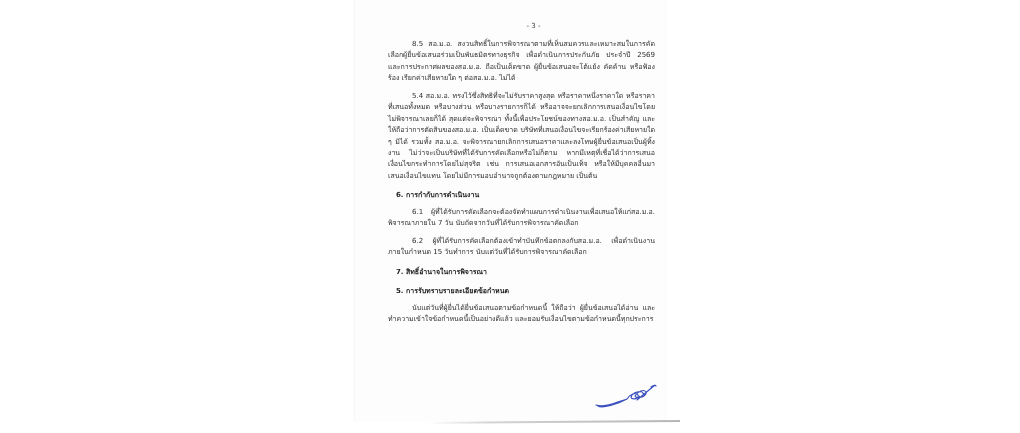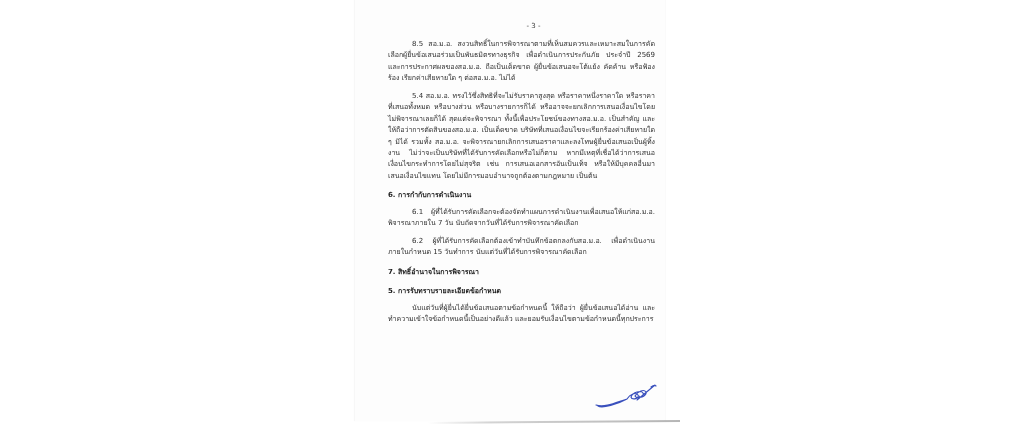--- a/index.html
+++ b/index.html
@@ -29,21 +29,21 @@
     text-align:center;
     text-indent:0;
     margin:0 0 12px 0;
     color:#3a3a3a;
   }
   .scan-content p {
     margin:0 0 6.5px 0;
     text-indent:24px;
   }
   .scan-content .sec-heading {
-    margin:8px 0 5px 0;
+    margin:8px 0 5px 8px;
     text-indent:0;
     font-weight:bold;
     color:#222;
   }
   .signature-wrap {
     position:absolute;
     left:238px; top:383px;
     width:68px; height:30px;
   }
   .page-bottom-edge {

